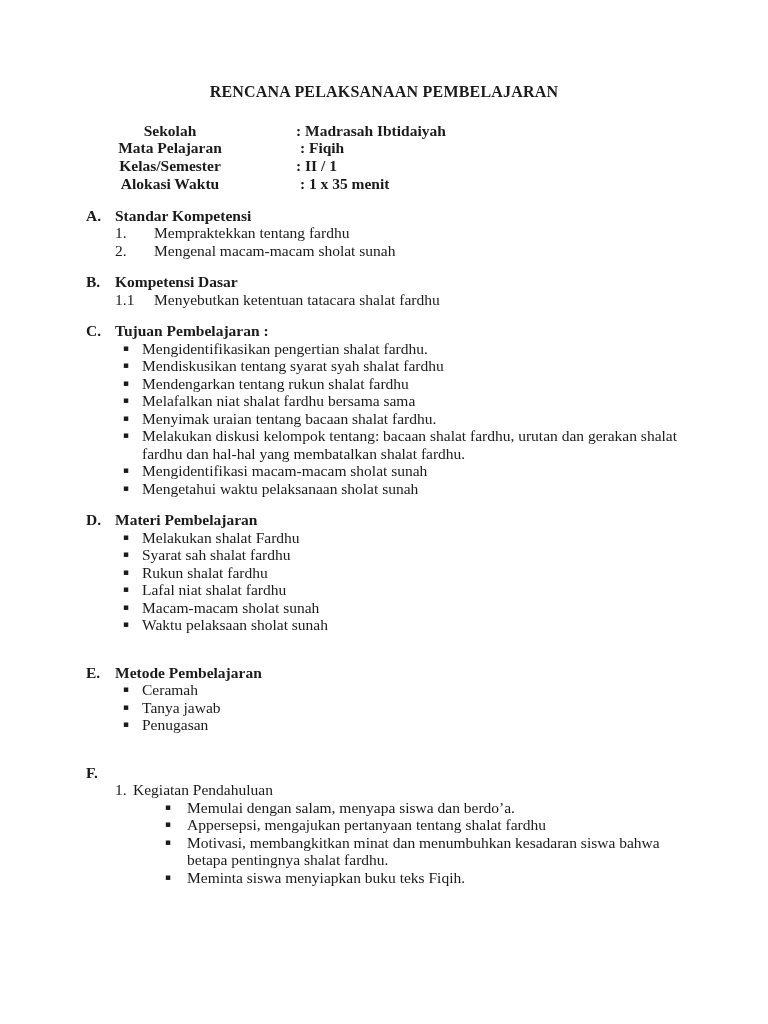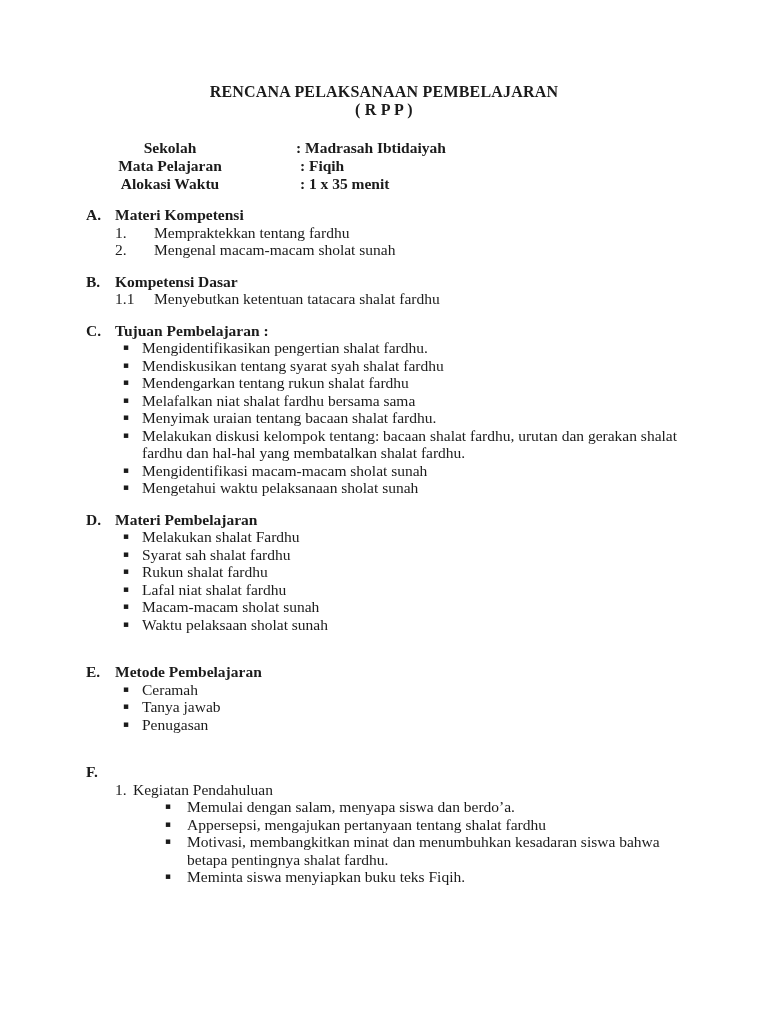--- a/index.html
+++ b/index.html
@@ -54,43 +54,46 @@
   }
   .row-sub .sq { flex: 0 0 22px; }
   .itext { flex: 1 1 auto; }
 </style>
 </head>
 <body>
 
 <div class="page">
   <div class="title-block">
     <div>RENCANA PELAKSANAAN PEMBELAJARAN</div>
-    <div>( R P P )</div>
   </div>
 
   <div class="meta">
       <div class="meta-row">
         <span class="meta-label">Sekolah</span>
         <span class="meta-value">: Madrasah Ibtidaiyah</span>
       </div>
       <div class="meta-row">
         <span class="meta-label">Mata Pelajaran</span>
         <span class="meta-value"> : Fiqih</span>
       </div>
       <div class="meta-row">
+        <span class="meta-label">Kelas/Semester</span>
+        <span class="meta-value">: II / 1</span>
+      </div>
+      <div class="meta-row">
         <span class="meta-label">Alokasi Waktu</span>
         <span class="meta-value"> : 1 x 35 menit</span>
       </div>
     </div>
 
   <div class="sections">
       <div class="section">
         <div class="sec-head">
           <span class="sec-letter">A.</span>
-          <span>Materi Kompetensi</span>
+          <span>Standar Kompetensi</span>
         </div>
         <div class="row row-num">
           <span class="num">1.</span>
           <span class="itext">Mempraktekkan tentang fardhu</span>
         </div>
         <div class="row row-num">
           <span class="num">2.</span>
           <span class="itext">Mengenal macam-macam sholat sunah</span>
         </div>
       </div>

